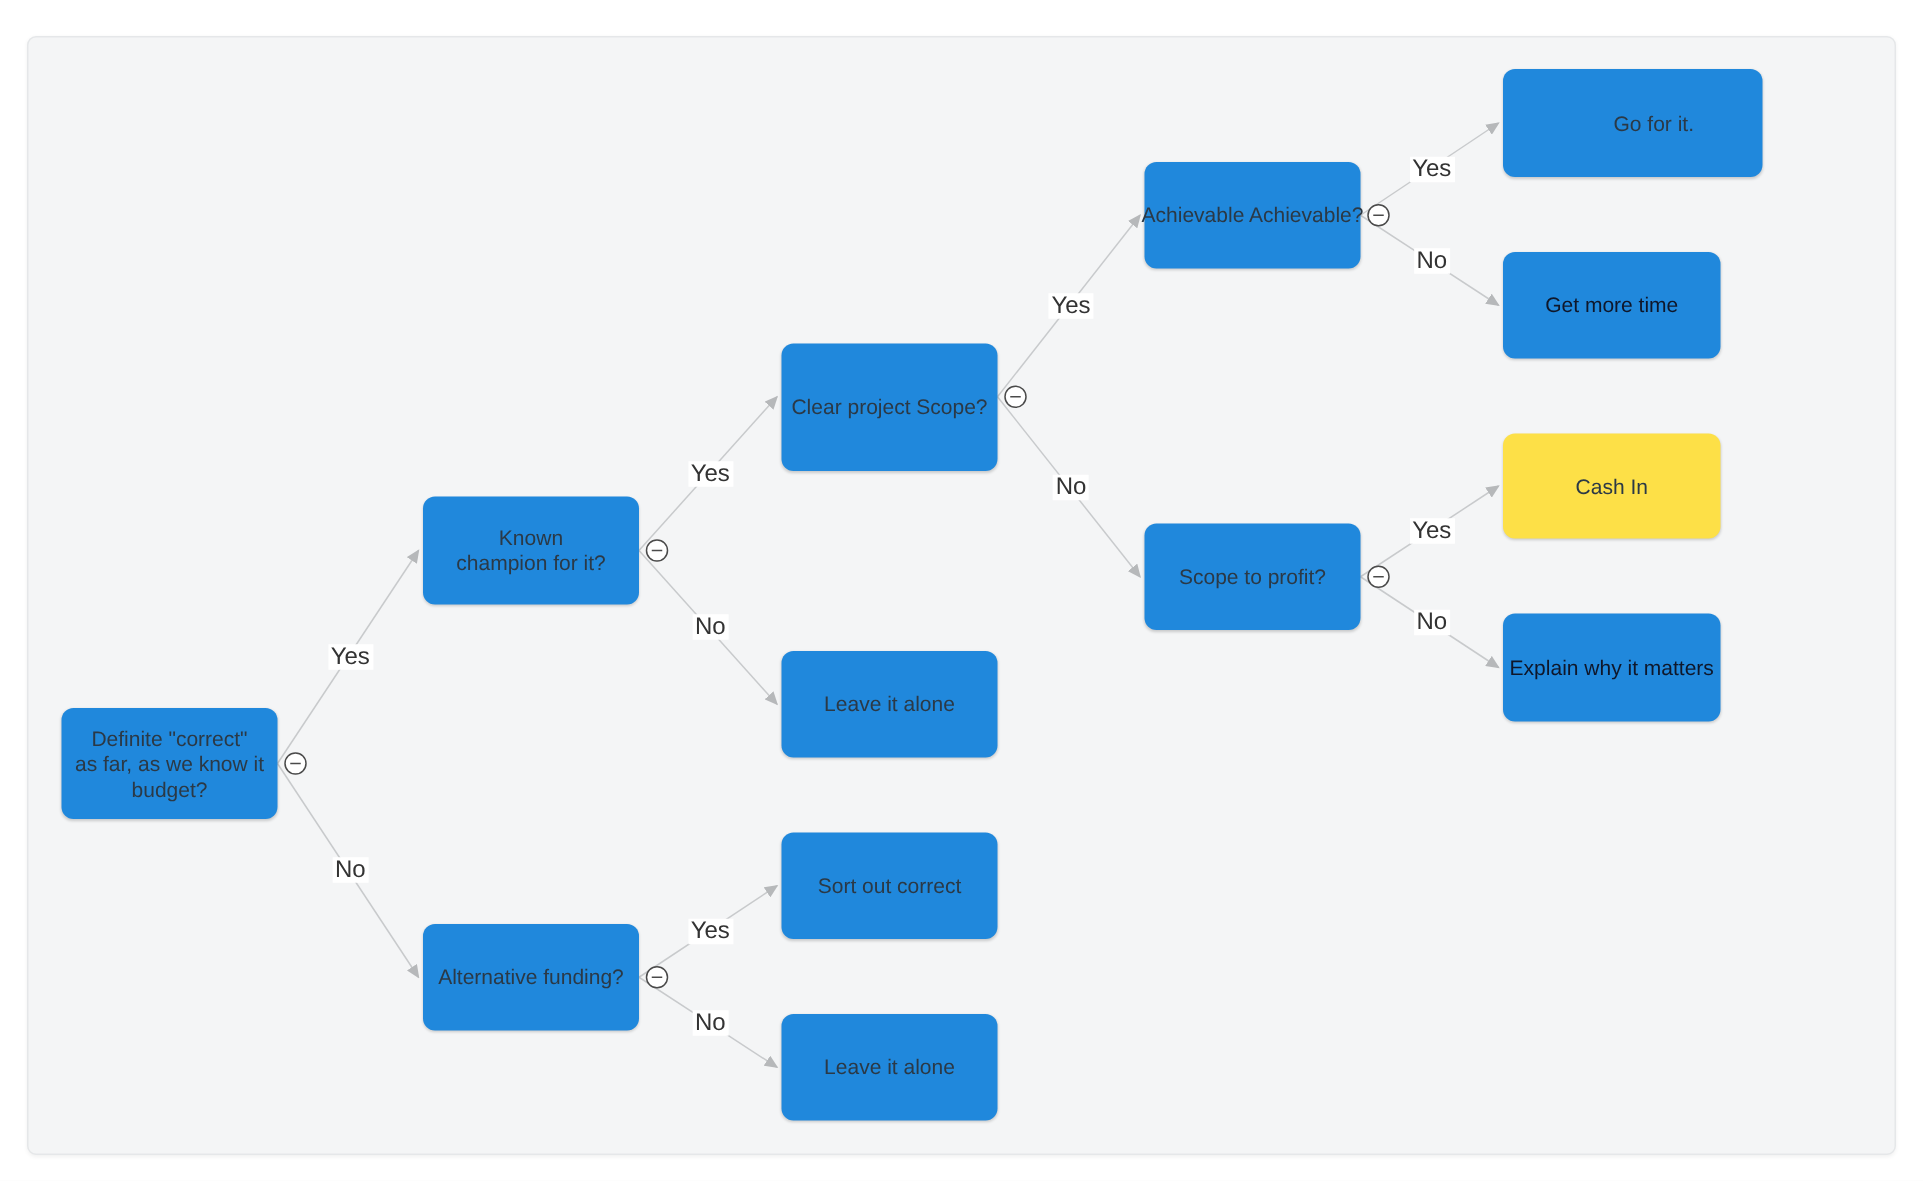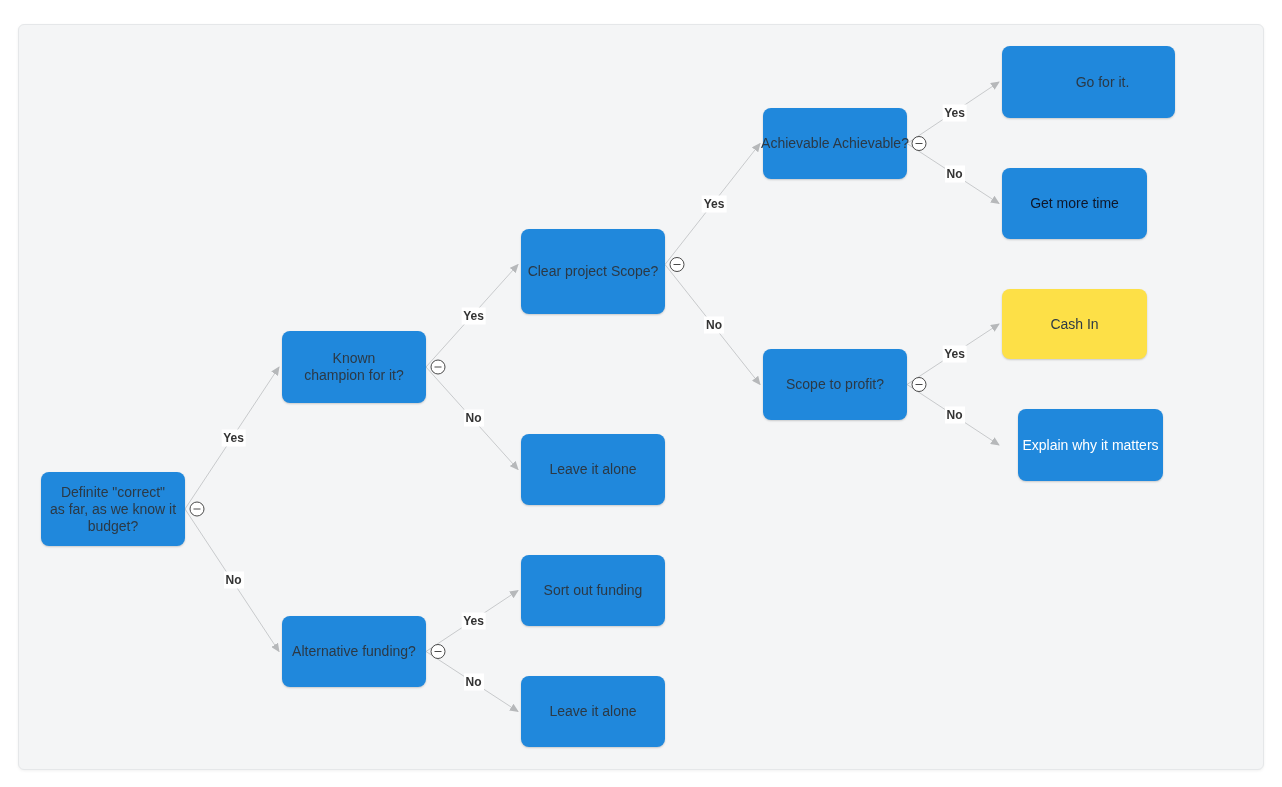--- a/index.html
+++ b/index.html
@@ -47,24 +47,23 @@
     line-height: 17px;
     white-space: pre;
     box-shadow: 0 1px 2px rgba(0,0,0,0.18);
     cursor: pointer;
     pointer-events: auto;
   }
   .edge-label {
     position: absolute;
     transform: translate(-50%, -50%);
     background: #ffffff;
-    font-size: 12px;
+    font-size: 16px;
     line-height: 17px;
     padding: 0 2px;
-    font-weight: bold;
   }
   .toggle { cursor: pointer; }
 </style>
 </head>
 <body>
 
 <div class="panel">
   <svg class="edges-layer" xmlns="http://www.w3.org/2000/svg">
       <defs>
         <marker id="arrowhead" markerWidth="9" markerHeight="8" refX="8" refY="4" orient="auto" markerUnits="userSpaceOnUse">
@@ -124,22 +123,22 @@
     </div>
   <div class="nodes-layer">
       <div class="node" style="left: 22px; top: 447px; width: 144px; height: 74px; background: rgb(32, 136, 220); color: rgb(43, 57, 70);">Definite "correct"
 as far, as we know it
 budget?</div>
       <div class="node" style="left: 263px; top: 306px; width: 144px; height: 72px; background: rgb(32, 136, 220); color: rgb(43, 57, 70);">Known
 champion for it?</div>
       <div class="node" style="left: 263px; top: 591px; width: 144px; height: 71px; background: rgb(32, 136, 220); color: rgb(43, 57, 70);">Alternative funding?</div>
       <div class="node" style="left: 502px; top: 204px; width: 144px; height: 85px; background: rgb(32, 136, 220); color: rgb(43, 57, 70);">Clear project Scope?</div>
       <div class="node" style="left: 502px; top: 409px; width: 144px; height: 71px; background: rgb(32, 136, 220); color: rgb(43, 57, 70);">Leave it alone</div>
-      <div class="node" style="left: 502px; top: 530px; width: 144px; height: 71px; background: rgb(32, 136, 220); color: rgb(43, 57, 70);">Sort out funding</div>
+      <div class="node" style="left: 502px; top: 530px; width: 144px; height: 71px; background: rgb(32, 136, 220); color: rgb(43, 57, 70);">Sort out correct</div>
       <div class="node" style="left: 502px; top: 651px; width: 144px; height: 71px; background: rgb(32, 136, 220); color: rgb(43, 57, 70);">Leave it alone</div>
       <div class="node" style="left: 744px; top: 83px; width: 144px; height: 71px; background: rgb(32, 136, 220); color: rgb(43, 57, 70);">Achievable Achievable?</div>
       <div class="node" style="left: 744px; top: 324px; width: 144px; height: 71px; background: rgb(32, 136, 220); color: rgb(43, 57, 70);">Scope to profit?</div>
       <div class="node" style="left: 983px; top: 21px; width: 145px; height: 72px; background: rgb(32, 136, 220); color: rgb(43, 57, 70); padding-left: 28px;">Go for it.</div>
       <div class="node" style="left: 983px; top: 143px; width: 145px; height: 71px; background: rgb(32, 136, 220); color: #0f172a;">Get more time</div>
       <div class="node" style="left: 983px; top: 264px; width: 145px; height: 70px; background: #fde047; color: rgb(43, 57, 70);">Cash In</div>
-      <div class="node" style="left: 983px; top: 384px; width: 145px; height: 72px; background: rgb(32, 136, 220); color: #ffffff; margin-left: 16px;">Explain why it matters</div>
+      <div class="node" style="left: 983px; top: 384px; width: 145px; height: 72px; background: rgb(32, 136, 220); color: #0f172a;">Explain why it matters</div>
     </div>
 </div>
 
 </body></html>

